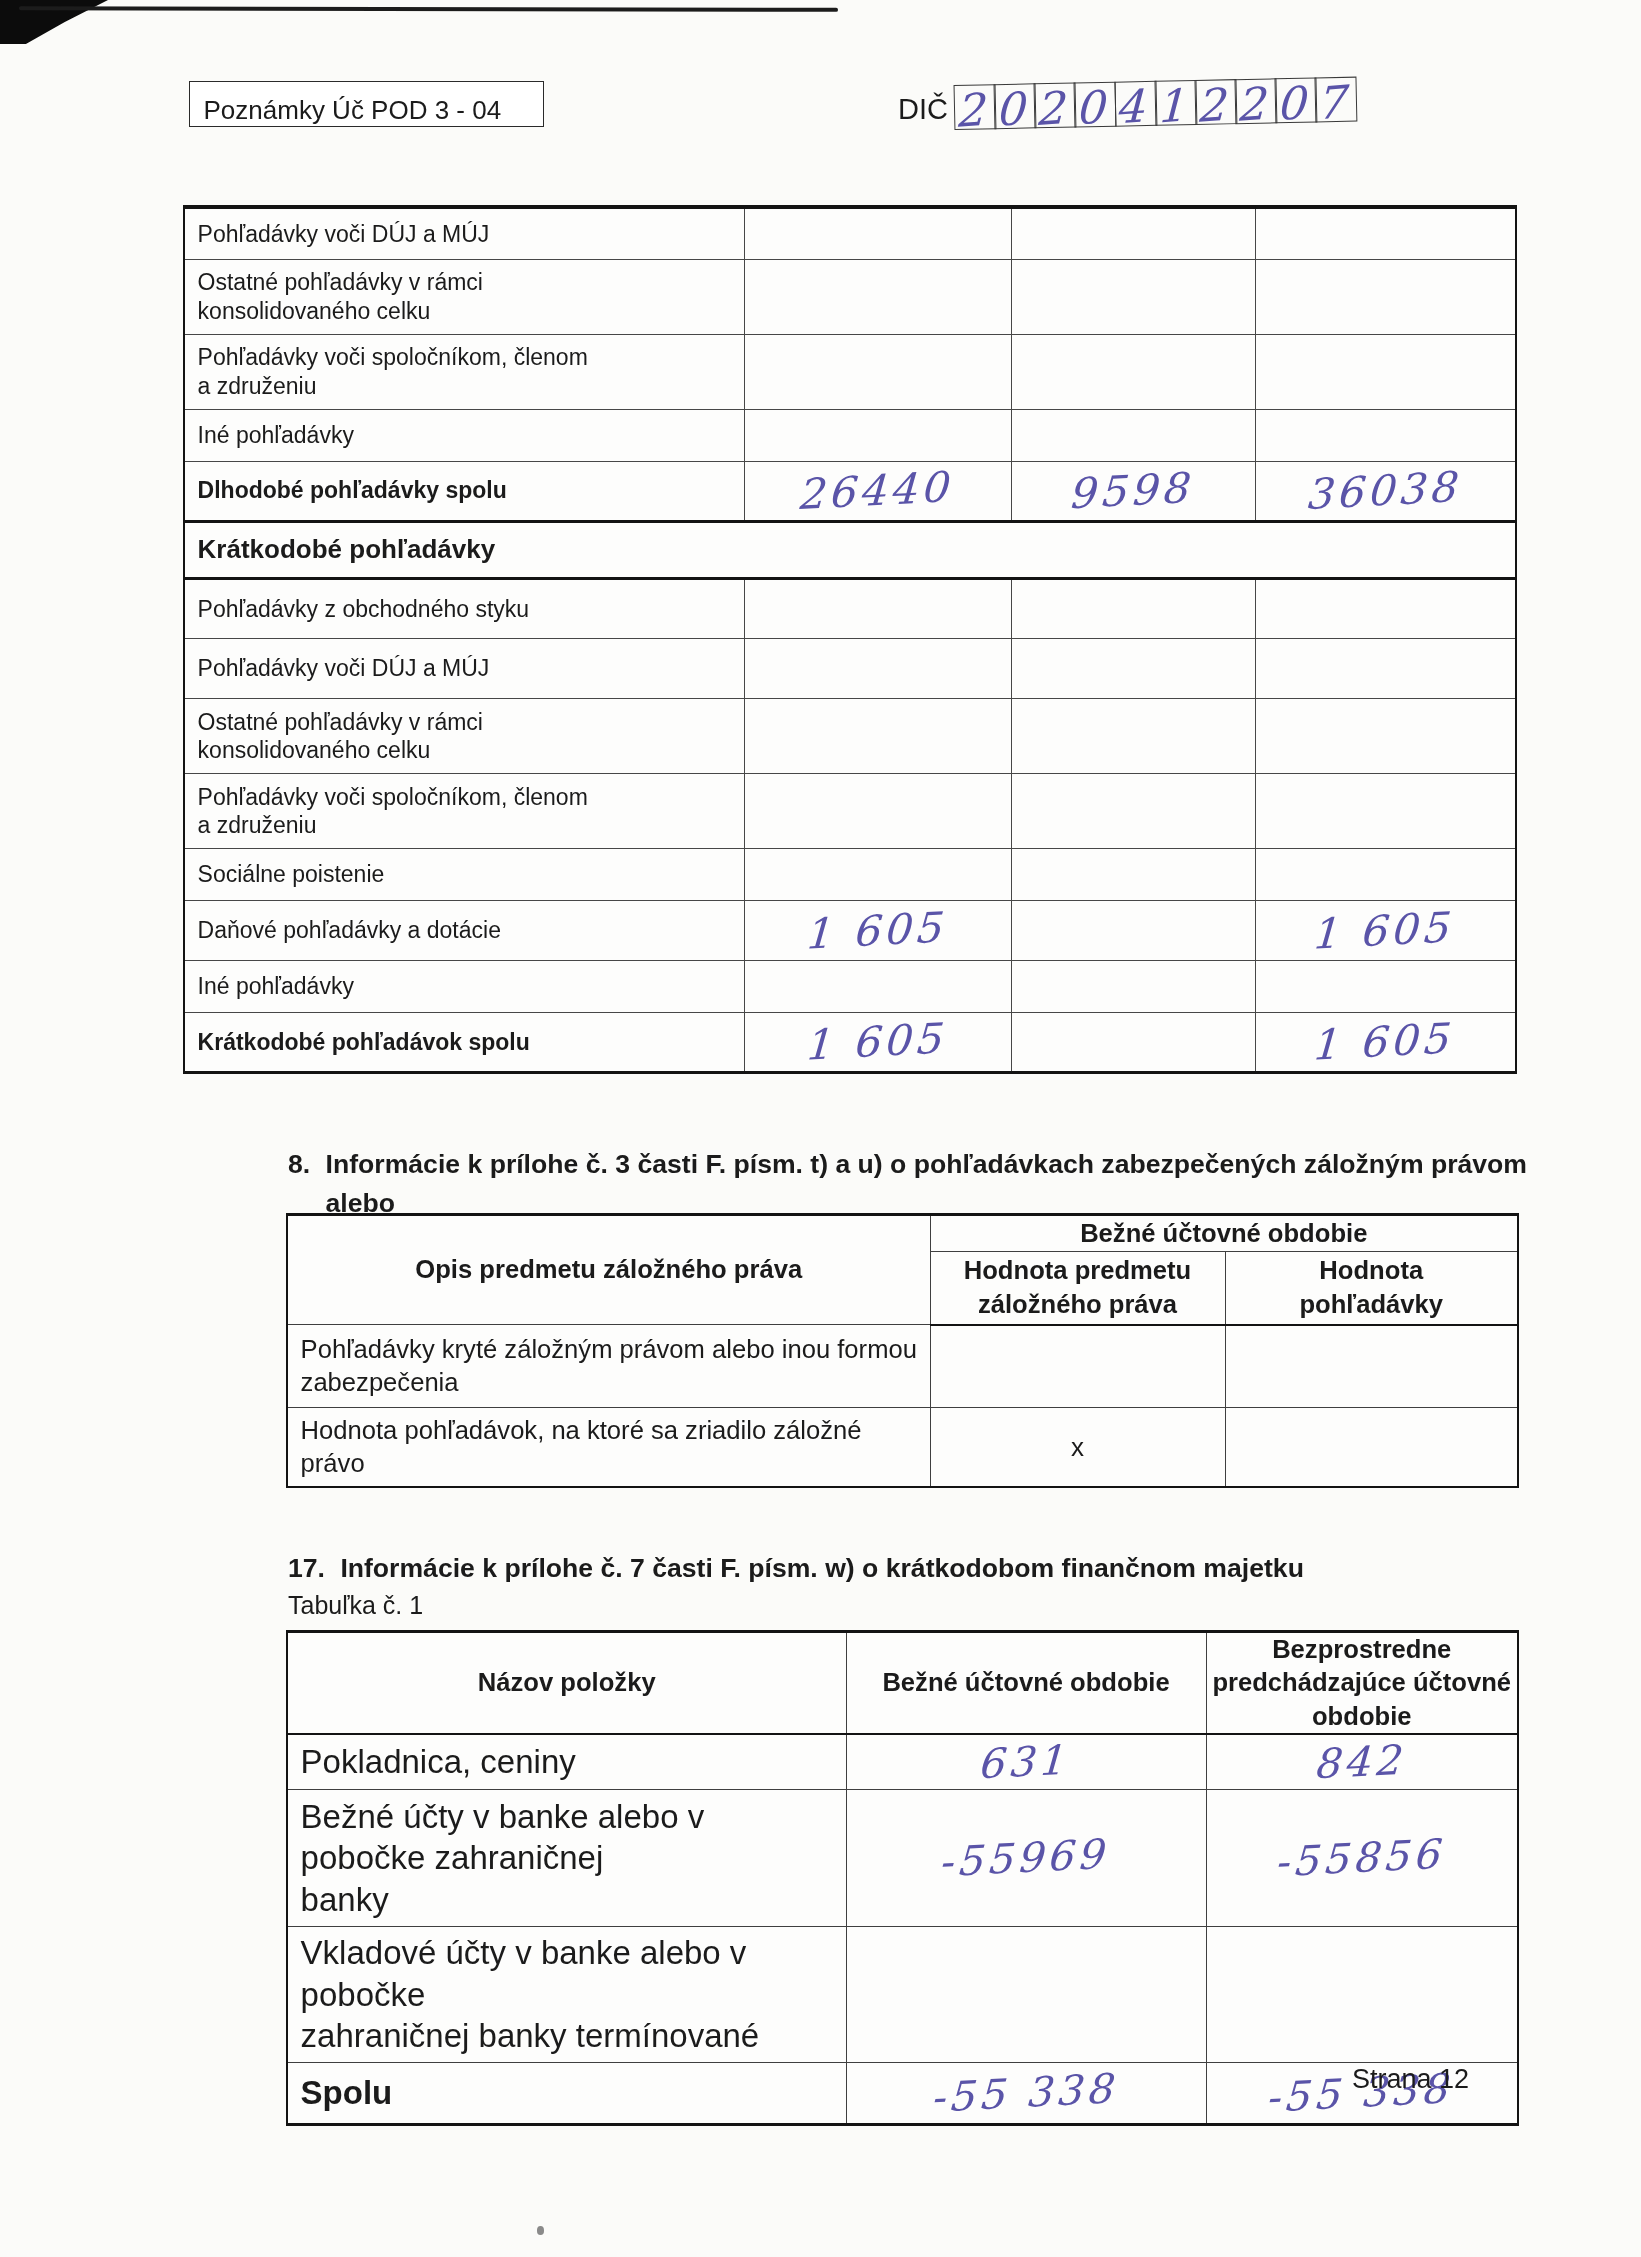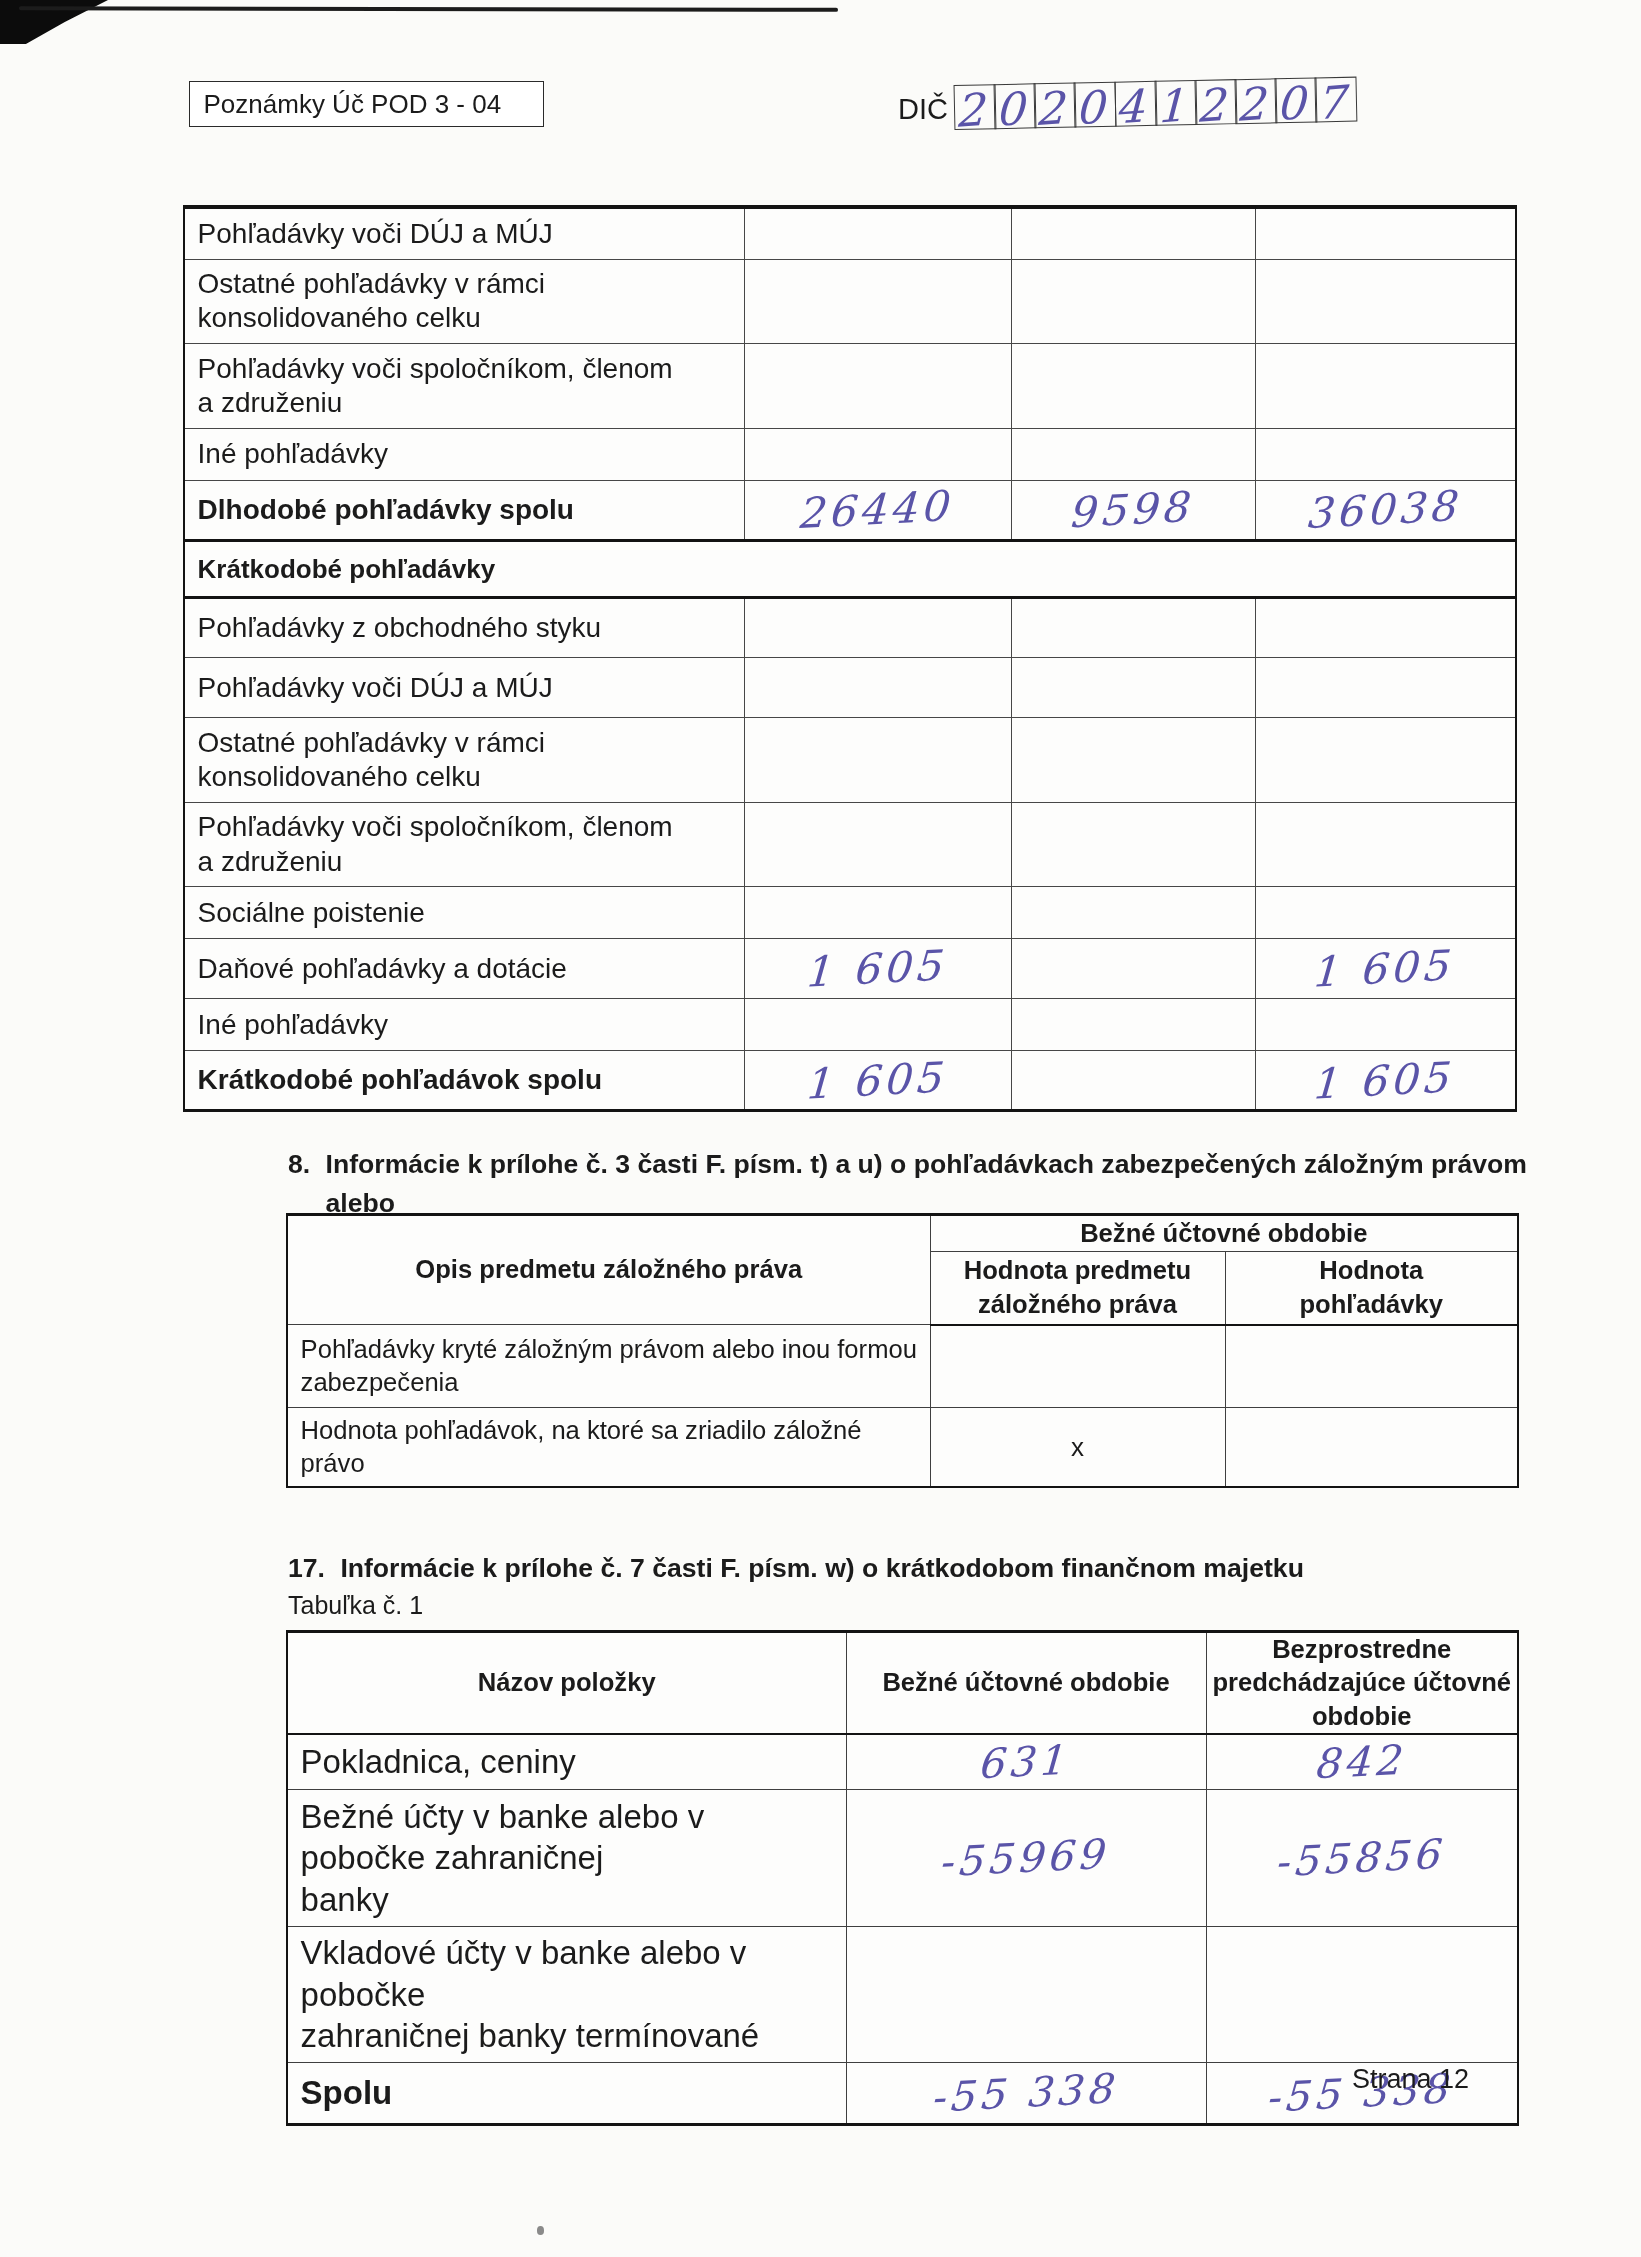--- a/index.html
+++ b/index.html
@@ -13,42 +13,42 @@
 
   
   .corner-blob { position:absolute; left:0; top:0; width:108px; height:44px; background:#0c0c0c;
     clip-path:polygon(0 0,100% 0,60% 50%,24% 100%,0 100%); }
   .top-line { position:absolute; left:19.3px; top:6.8px; width:819px; height:3.9px; background:#1c1c1c;
     transform:rotate(0.12deg); border-radius:1.9px; }
   .bottom-dot { position:absolute; left:537px; top:2226px; width:6.8px; height:8.7px; background:#8a8a8a; border-radius:50%; }
 
   
   .form-title-box { position:absolute; left:189px; top:81px; width:355px; height:46px;
-    border:1.9px solid #2a2a2a; display:flex; align-items:center; padding-left:13.5px;
+    border:1.9px solid #2a2a2a; display:flex; align-items:flex-end; padding-left:13.5px;
     font-size:26px; background:#fff; }
   .dic-wrap { position:absolute; left:898px; top:85px; display:flex; align-items:flex-start; }
   .dic-label { font-size:29px; margin-top:7.7px; }
   .dic-boxes { display:flex; margin-left:7.7px; transform:rotate(-1.2deg); transform-origin:left center; }
   .dic-box { width:42px; height:45px; border:1.9px solid #3a3a3a; margin-left:-1.9px; position:relative; background:transparent; }
   .dic-box .hw { position:absolute; left:3.9px; top:-1.9px; font-size:45px; letter-spacing:0; }
 
   
   .hw { font-family:"DejaVu Serif", serif; font-style:italic; color:#5a54a8;
     display:inline-block; transform:skewX(-8deg) rotate(-3deg); letter-spacing:3.9px;
     font-size:42px; white-space:nowrap; }
 
   
   table { border-collapse:collapse; table-layout:fixed; background:#fdfdfc; }
   td { vertical-align:middle; }
 
   
   .t-main { position:absolute; left:183px; top:205px; width:1332px;
     border:2.9px solid #131313; border-top-width:4.8px; border-bottom-width:3.9px; }
   .t-main td { border:1.9px solid #474747; }
-  .t-main td.lbl { padding:7.7px 9.7px 7.7px 12.6px; font-size:28px; line-height:1.22; white-space:pre-line; }
+  .t-main td.lbl { padding:7.7px 9.7px 7.7px 12.6px; font-size:23px; line-height:1.22; white-space:pre-line; }
   .t-main td.val { text-align:center; overflow:visible; }
   .t-main tr.bold td.lbl { font-weight:bold; }
   .t-main tr.total > td { border-bottom:3.9px solid #131313; }
   .t-main tr.sec-hdr > td { border-top:3.9px solid #131313; border-bottom:3.9px solid #131313;
     font-weight:bold; font-size:26px; padding:11.6px 9.7px 11.6px 12.6px; }
   .r-sm { height:52px; } .r-md { height:60px; } .r-lg { height:75px; }
 
   
   .sec-head { position:absolute; display:flex; gap:15.4px; font-weight:bold; font-size:26.6px; line-height:1.45; }
   .sec-head .num { flex:0 0 auto; }

